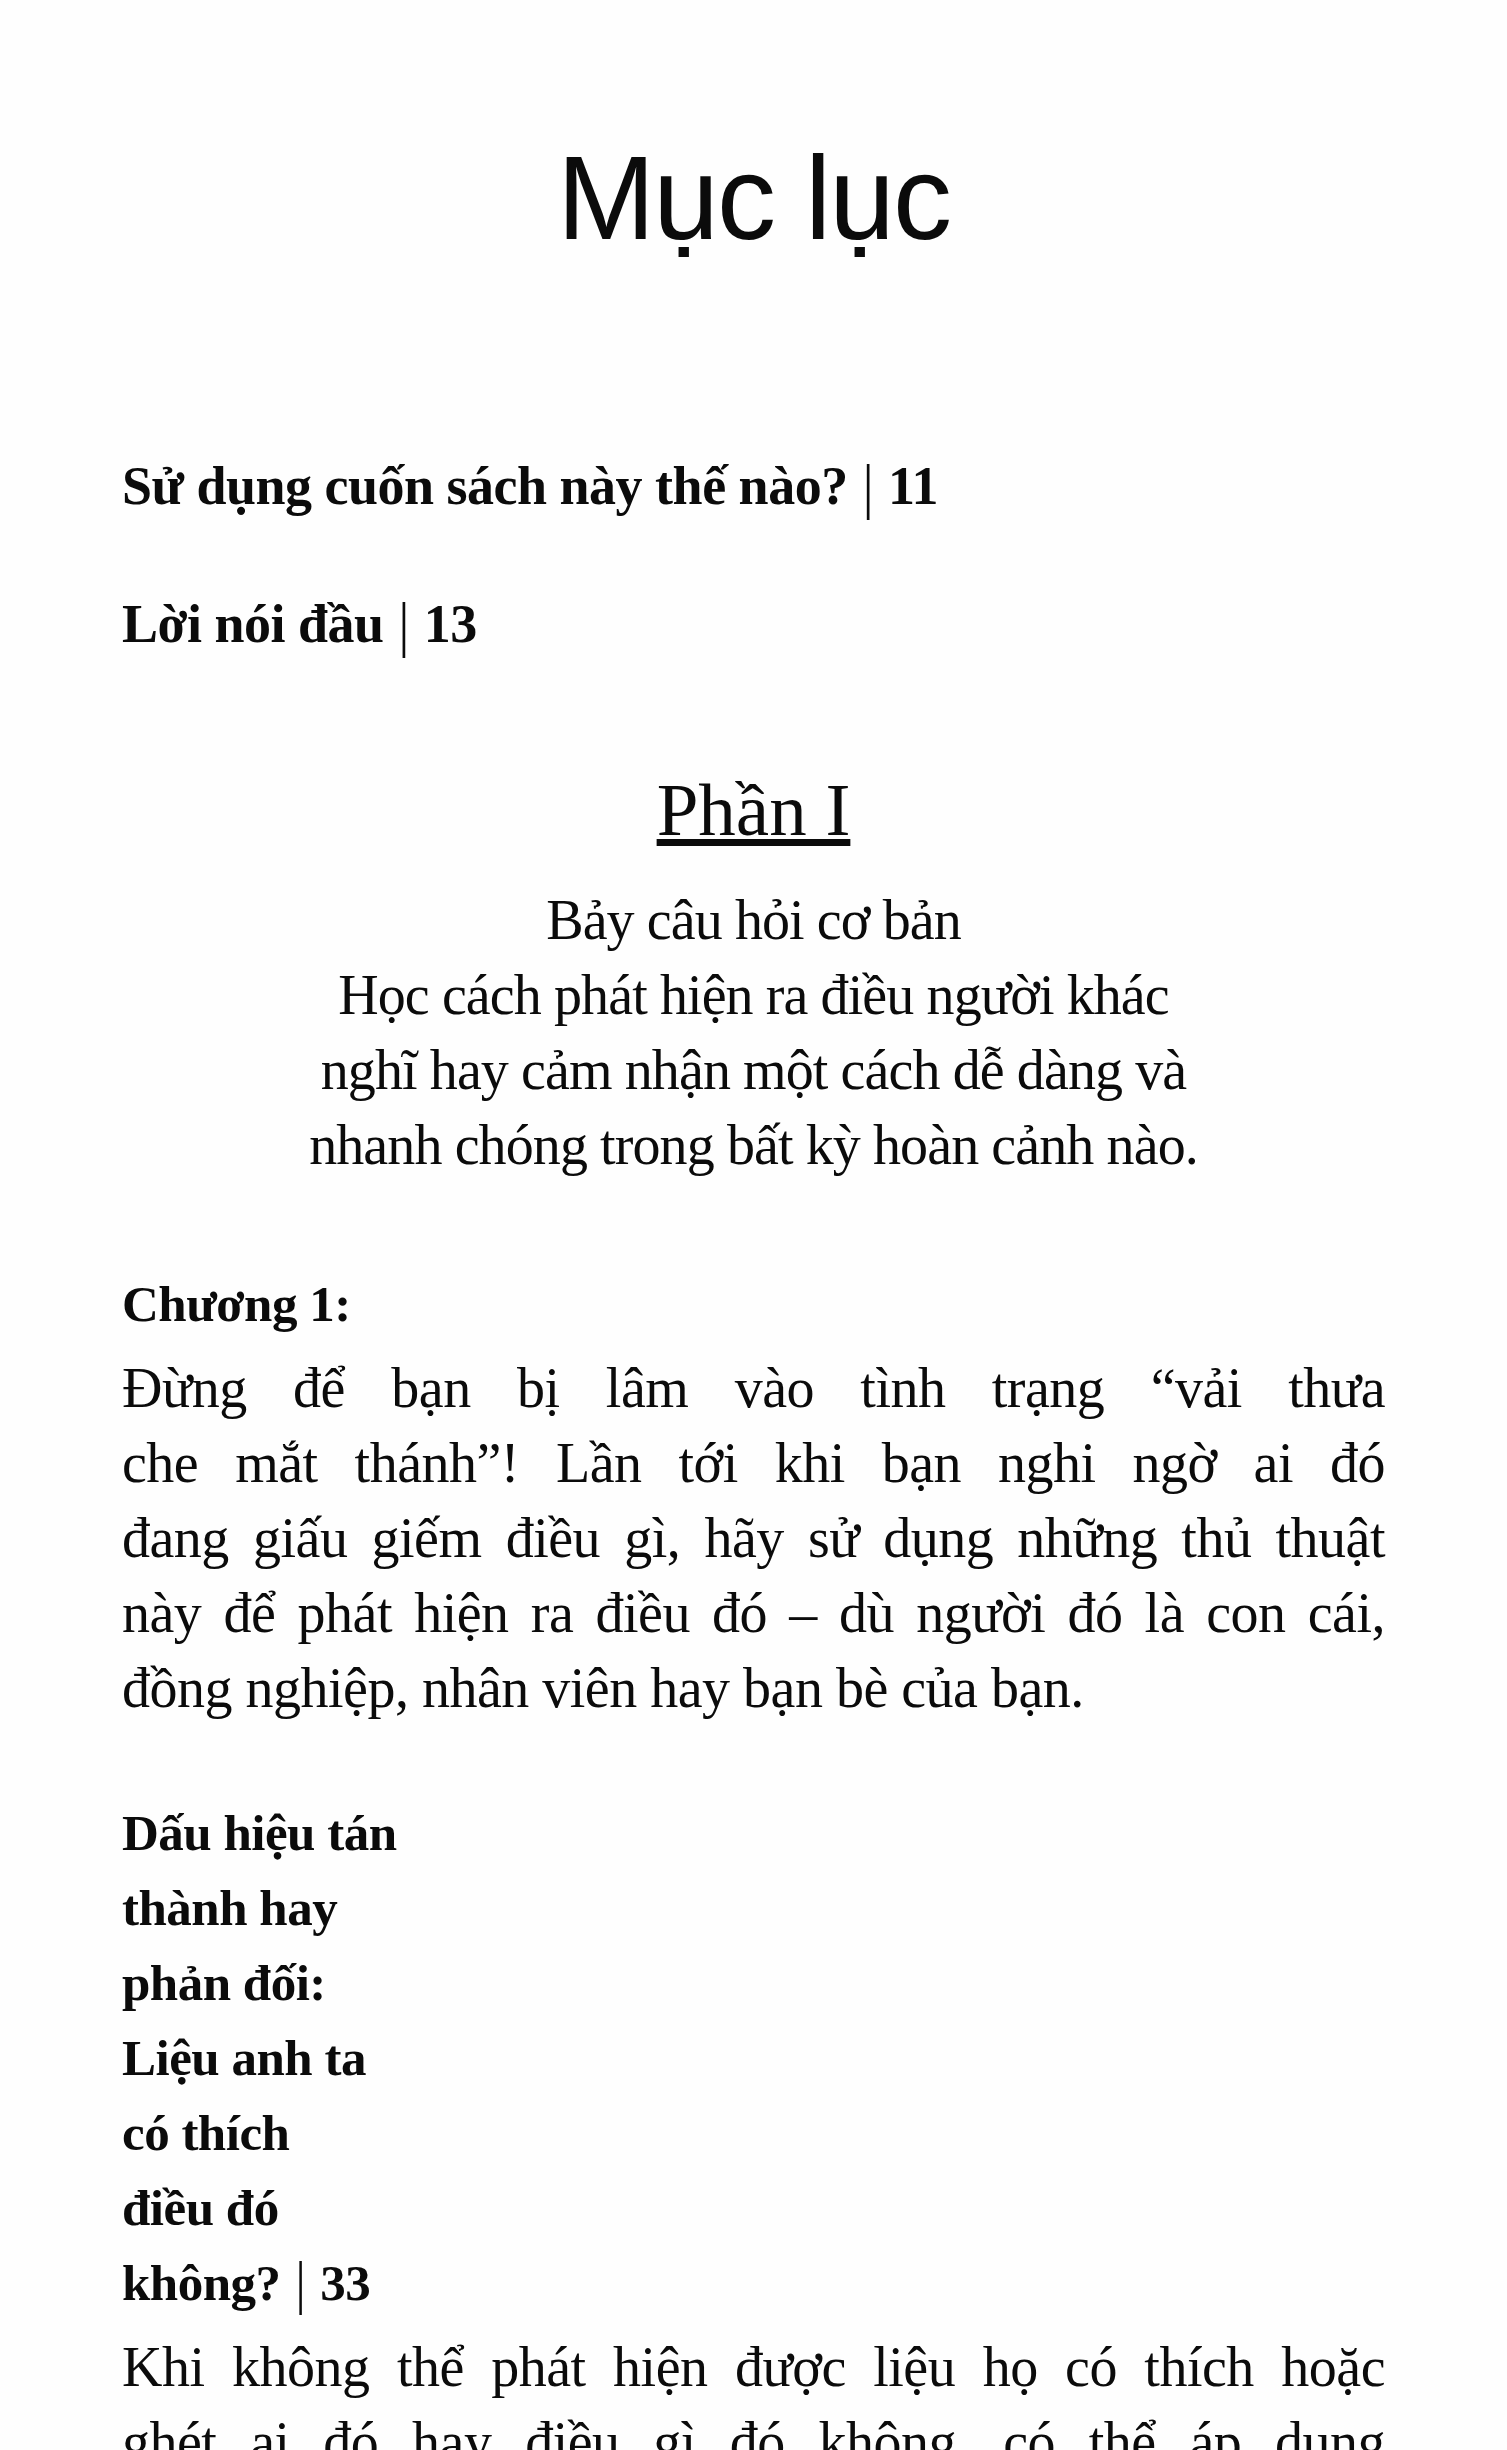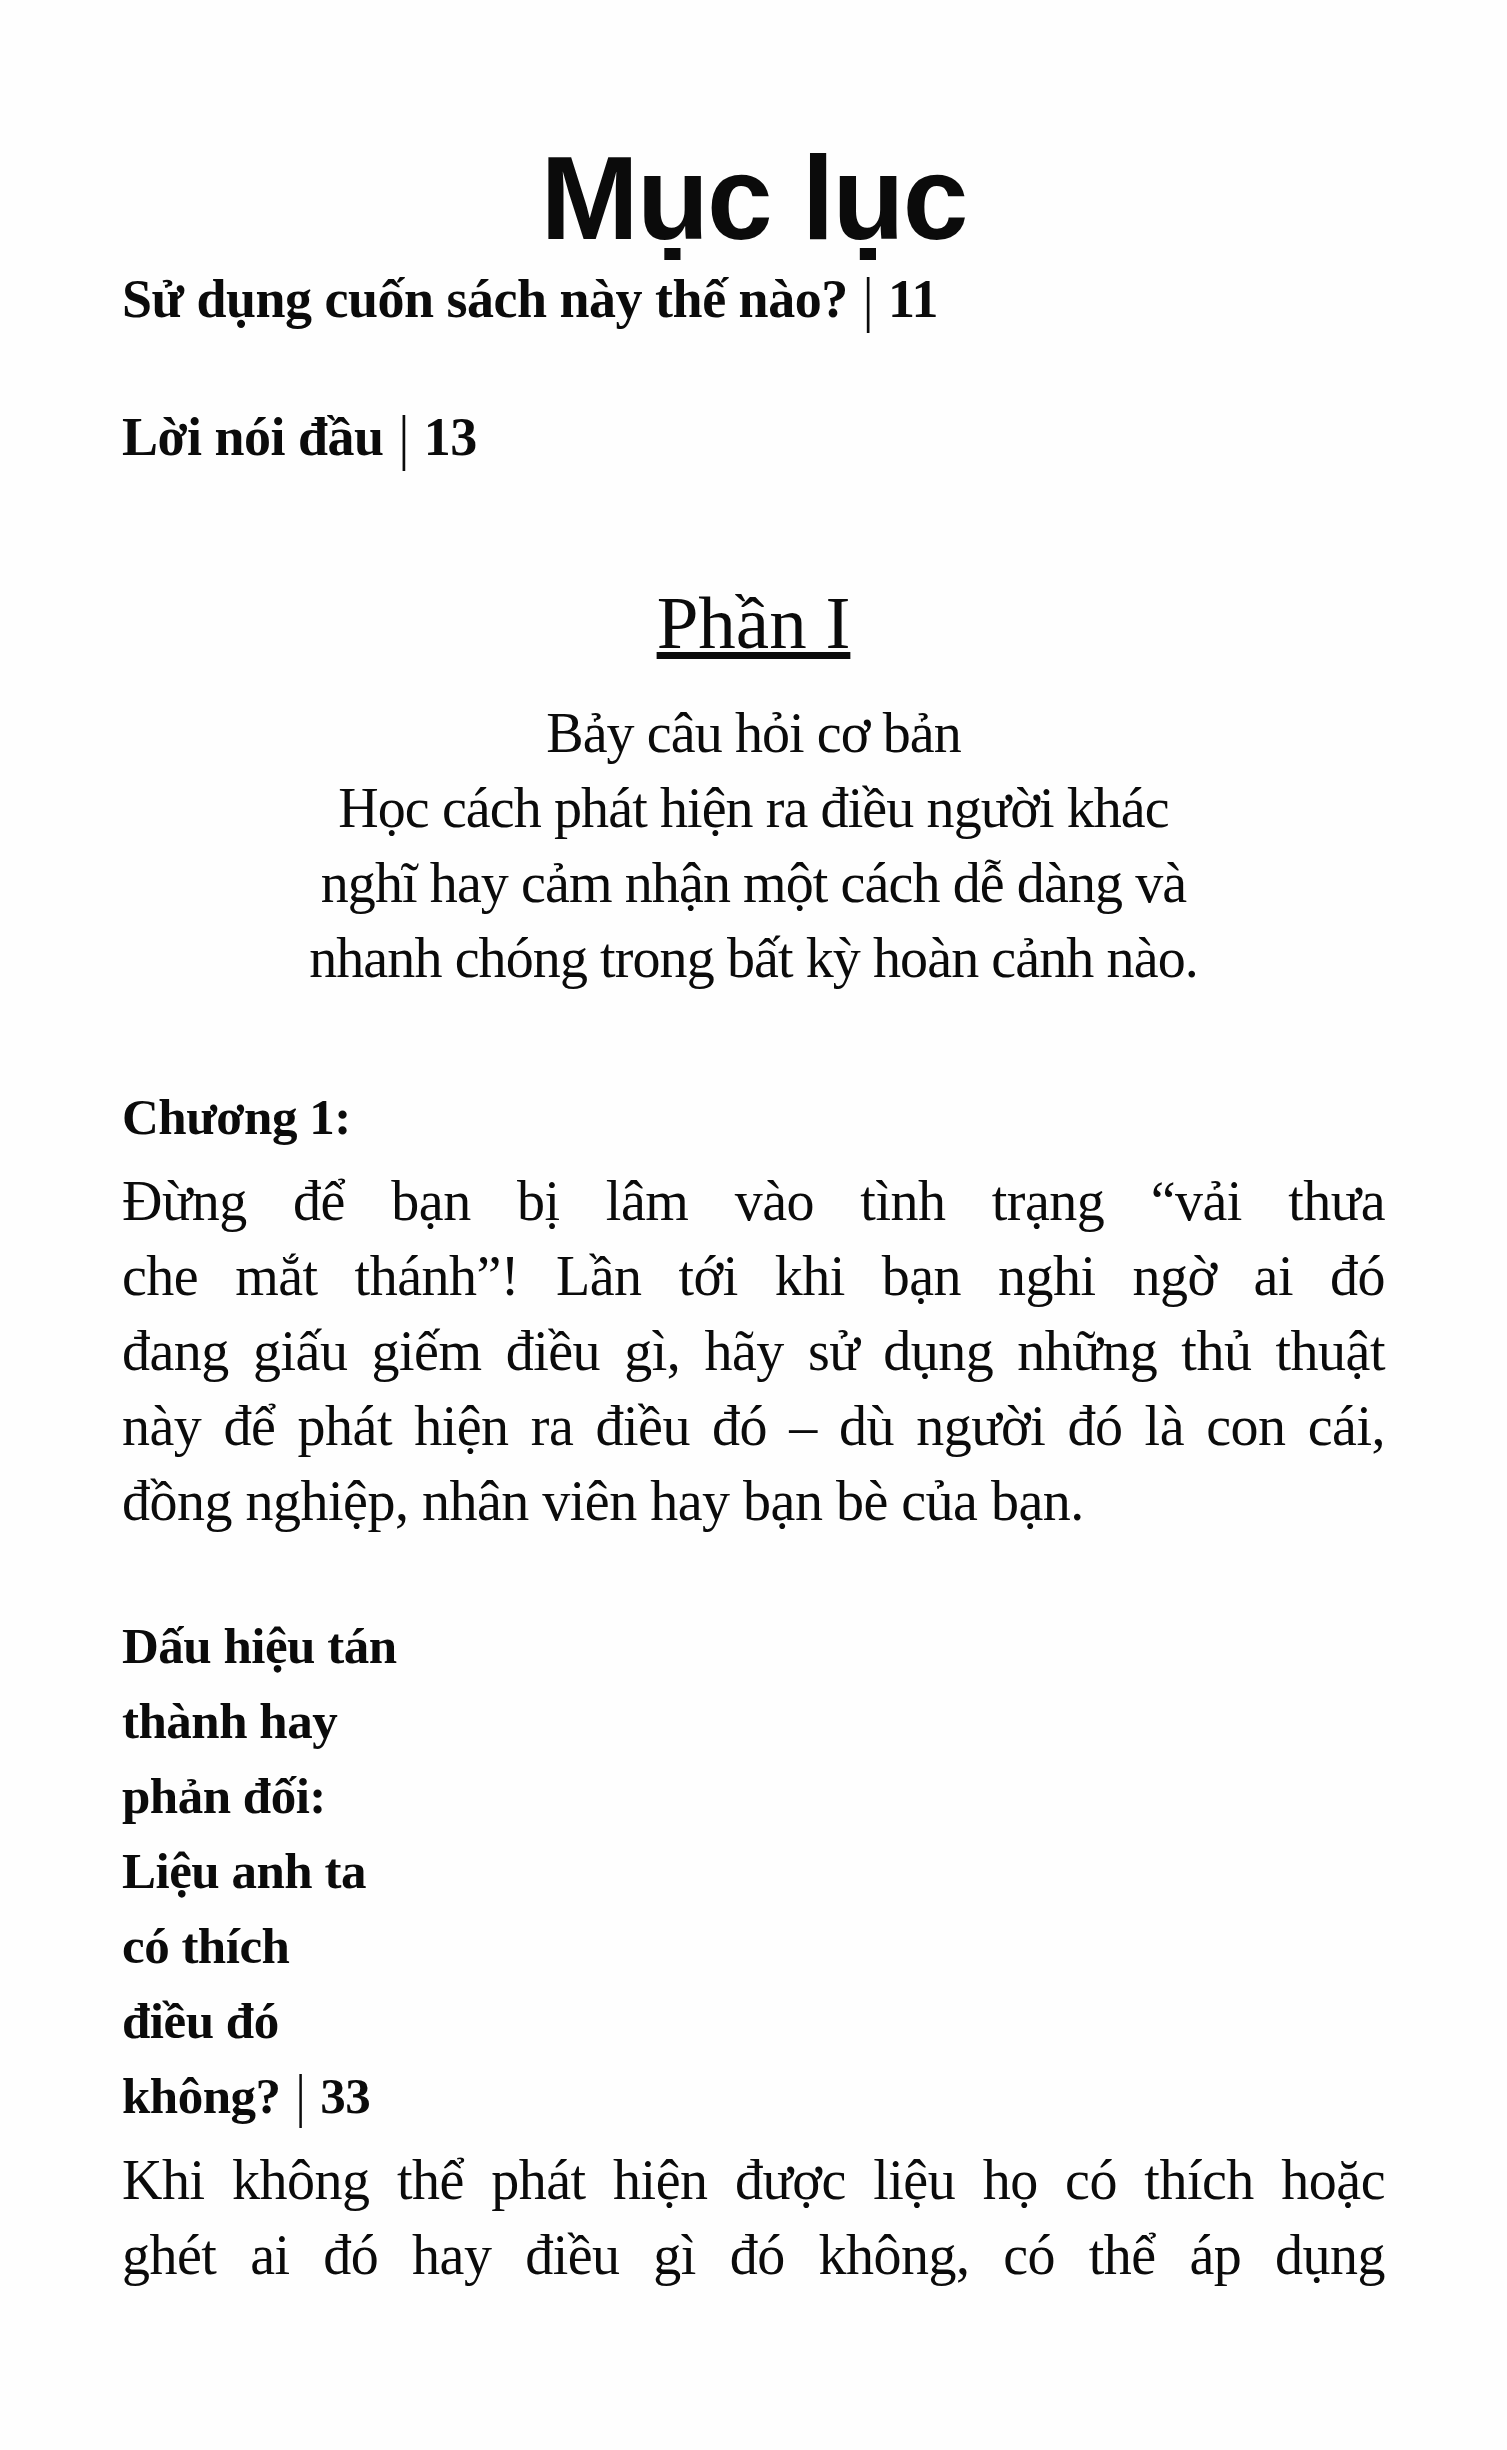--- a/index.html
+++ b/index.html
@@ -16,32 +16,32 @@
     color: #0b0b0b;
     padding: 0 122px;
     overflow: hidden;
     font-family: "Liberation Serif", "DejaVu Serif", serif;
   }
   .book-title {
     margin: 0;
     padding-top: 131px;
     text-align: center;
     font-family: "Liberation Sans", "DejaVu Sans", sans-serif;
-    font-weight: 700;
+    font-weight: 400;
     font-size: 118px;
     line-height: 1.15;
     letter-spacing: -1.9px;
   }
   .front-item {
     font-weight: 700;
     font-size: 54px;
     line-height: 65px;
     letter-spacing: -0.5px;
   }
-  .front-item.first { }
+  .front-item.first { margin-top: 187px; }
   .front-item.second { margin-top: 73px; }
   .sep {
     display: inline-block;
     padding: 0 15px;
     font-weight: 400;
     transform: scaleY(1.15);
   }
   .part-heading {
     margin: 108px 0 0 0;
     text-align: center;

